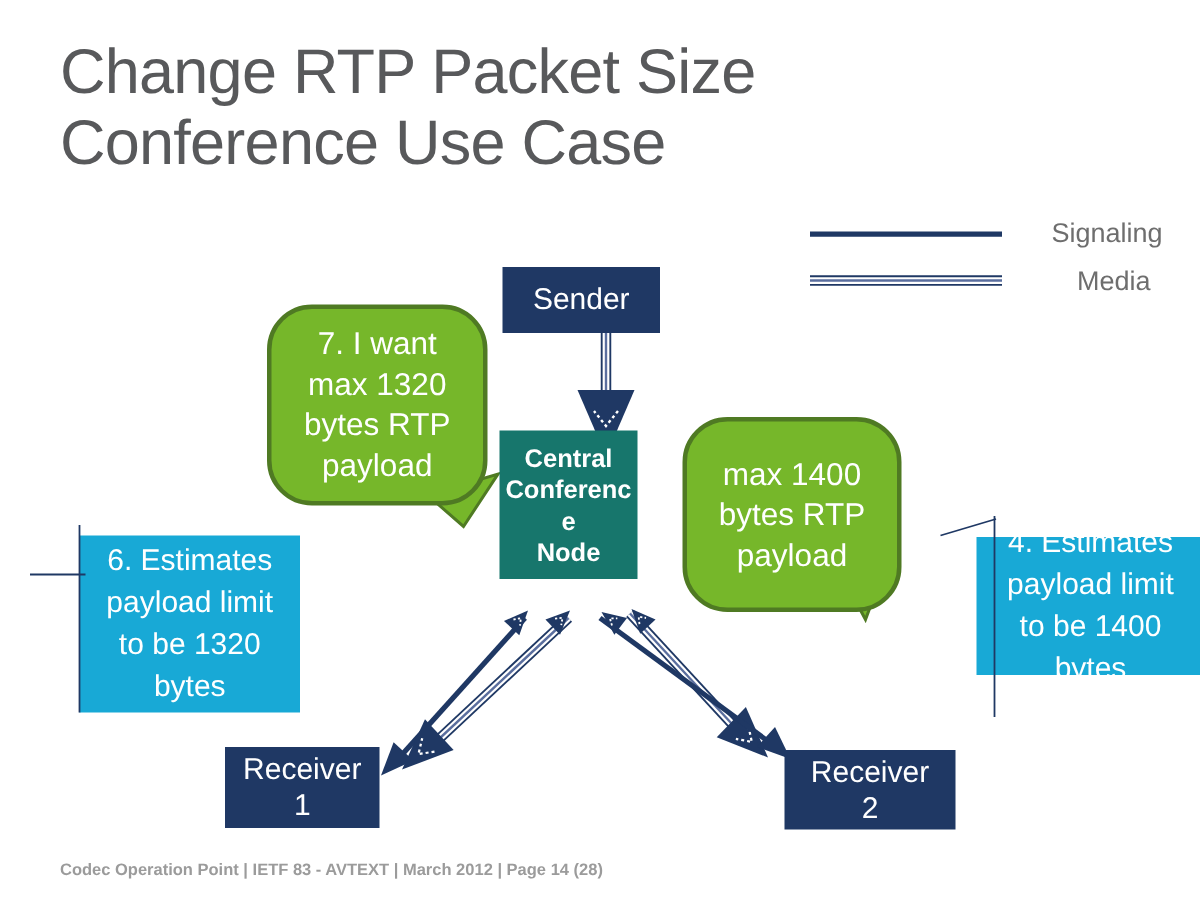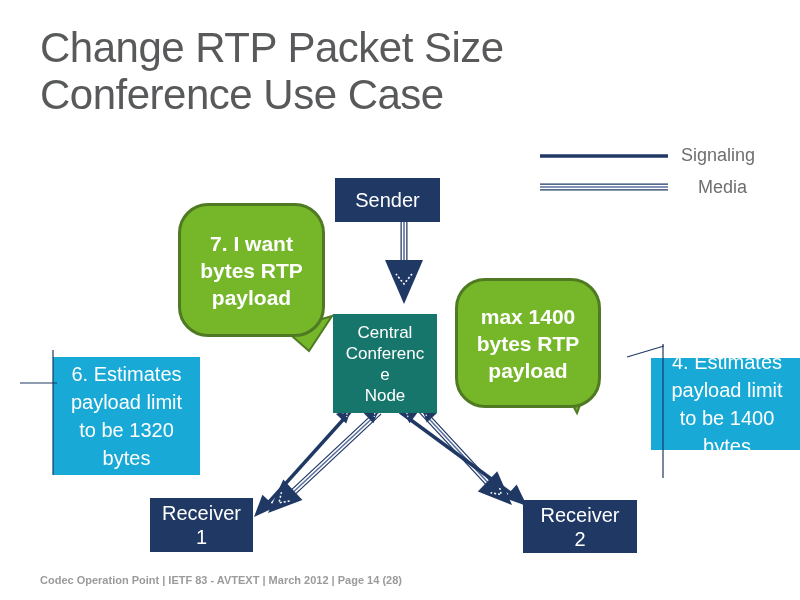--- a/index.html
+++ b/index.html
@@ -2,29 +2,29 @@
 <html><head>
 <meta charset="utf-8">
 <style>
   html,body{margin:0;padding:0;}
   body{width:800px;height:600px;background:#ffffff;position:relative;overflow:hidden;
        font-family:"Liberation Sans", sans-serif;}
   .abs{position:absolute;}
   #title{left:40px;top:24px;font-size:42px;line-height:47px;color:#58595B;letter-spacing:-0.5px;z-index:2;}
   #arrows{left:0;top:0;z-index:1;}
   #overlines{left:0;top:0;z-index:3;pointer-events:none;}
-  .legend-label{color:#6E6E6E;font-size:18px;z-index:2;}
+  .legend-label{color:#6E6E6E;font-size:18px;z-index:2;margin-left:20px;}
   .box{display:flex;flex-direction:column;align-items:center;justify-content:center;
        text-align:right;color:#ffffff;z-index:2;}
   .navy{background:#1F3864;font-size:20px;line-height:24px;}
   .teal{background:#17766C;font-size:17px;line-height:21px;}
   .cyan{background:#18A9D6;font-size:20px;line-height:28px;margin-left:28px;}
   .bubble{background:#76B72A;border:3px solid #4F7A23;border-radius:30px;
           display:flex;flex-direction:column;align-items:center;justify-content:center;
-          text-align:center;color:#ffffff;font-size:21px;line-height:27px;z-index:2;font-weight:bold;}
+          text-align:center;color:#ffffff;font-size:21px;line-height:27px;z-index:2;}
   .box span,.bubble span{display:block;}
   #footer{left:40px;top:574px;font-size:11px;color:#9B9B9B;z-index:2;font-weight:bold;}
 </style>
 </head>
 <body>
 
 <div class="abs" id="title">
   <div>Change RTP Packet Size</div>
   <div>Conference Use Case</div>
 </div>
@@ -106,35 +106,36 @@
       <polygon points="0,0 -22,-9 -22,9" fill="#1F3864"></polygon>
     </g>
   </g>
 </svg>
 
 <div class="abs legend-label" style="left:681px;top:145px;">Signaling</div>
 <div class="abs legend-label" style="left:698px;top:177px;text-align:center;">Media</div>
 
 <div class="abs bubble" style="left:178px;top:203px;width:141px;height:128px;">
   <span>7. I want</span>
+  <span>max 1320</span>
   <span>bytes RTP</span>
   <span>payload</span>
 </div>
 
 <div class="abs bubble" style="left:455px;top:278px;width:140px;height:124px;">
   <span>max 1400</span>
   <span>bytes RTP</span>
   <span>payload</span>
 </div>
 
 <div class="abs box navy" style="left:335px;top:178px;width:105px;height:44px;">
   <span>Sender</span>
 </div>
 
-<div class="abs box teal" style="left:333px;top:314px;width:104px;height:99px;">
+<div class="abs box teal" style="left:333px;top:287px;width:92px;height:99px;font-weight:bold;">
   <span>Central</span>
   <span>Conferenc</span>
   <span>e</span>
   <span>Node</span>
 </div>
 
 <div class="abs box cyan" style="left:25px;top:357px;width:147px;height:118px;">
   <span>6. Estimates</span>
   <span>payload limit</span>
   <span>to be 1320</span>

